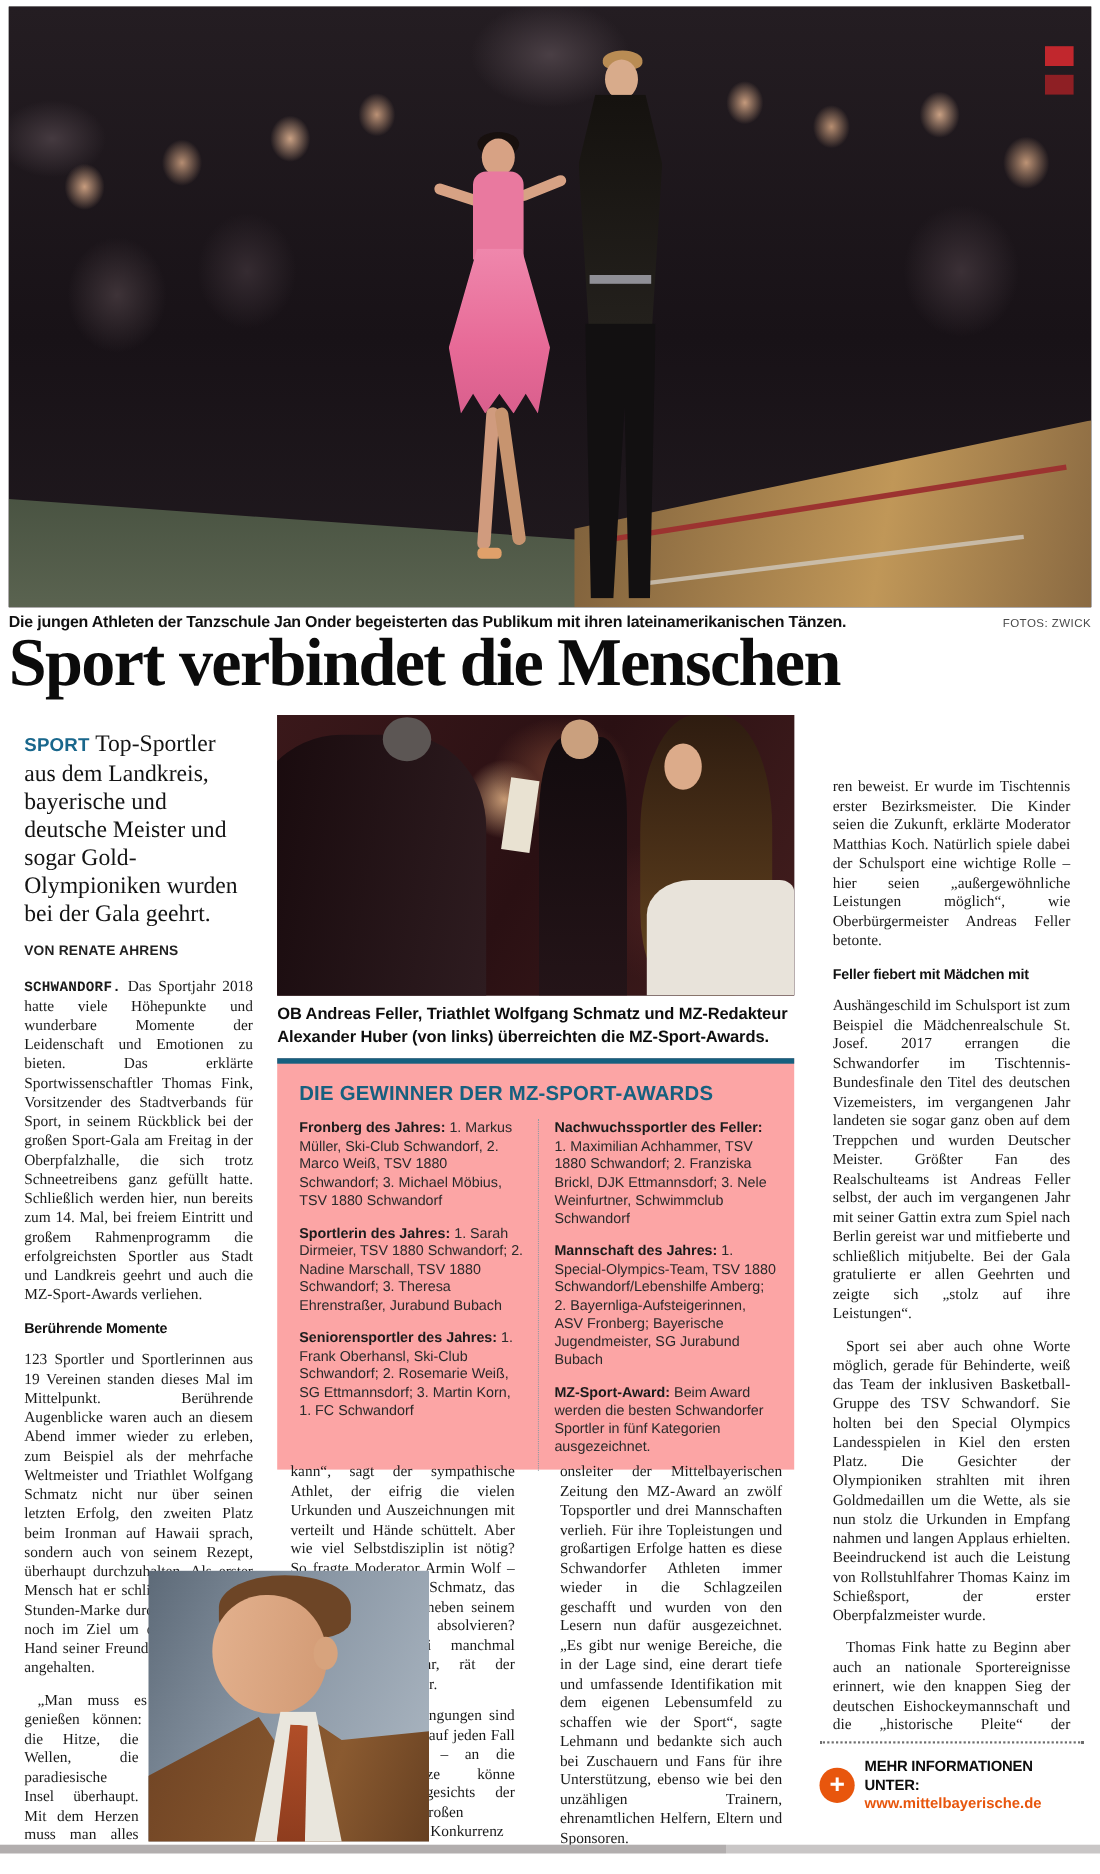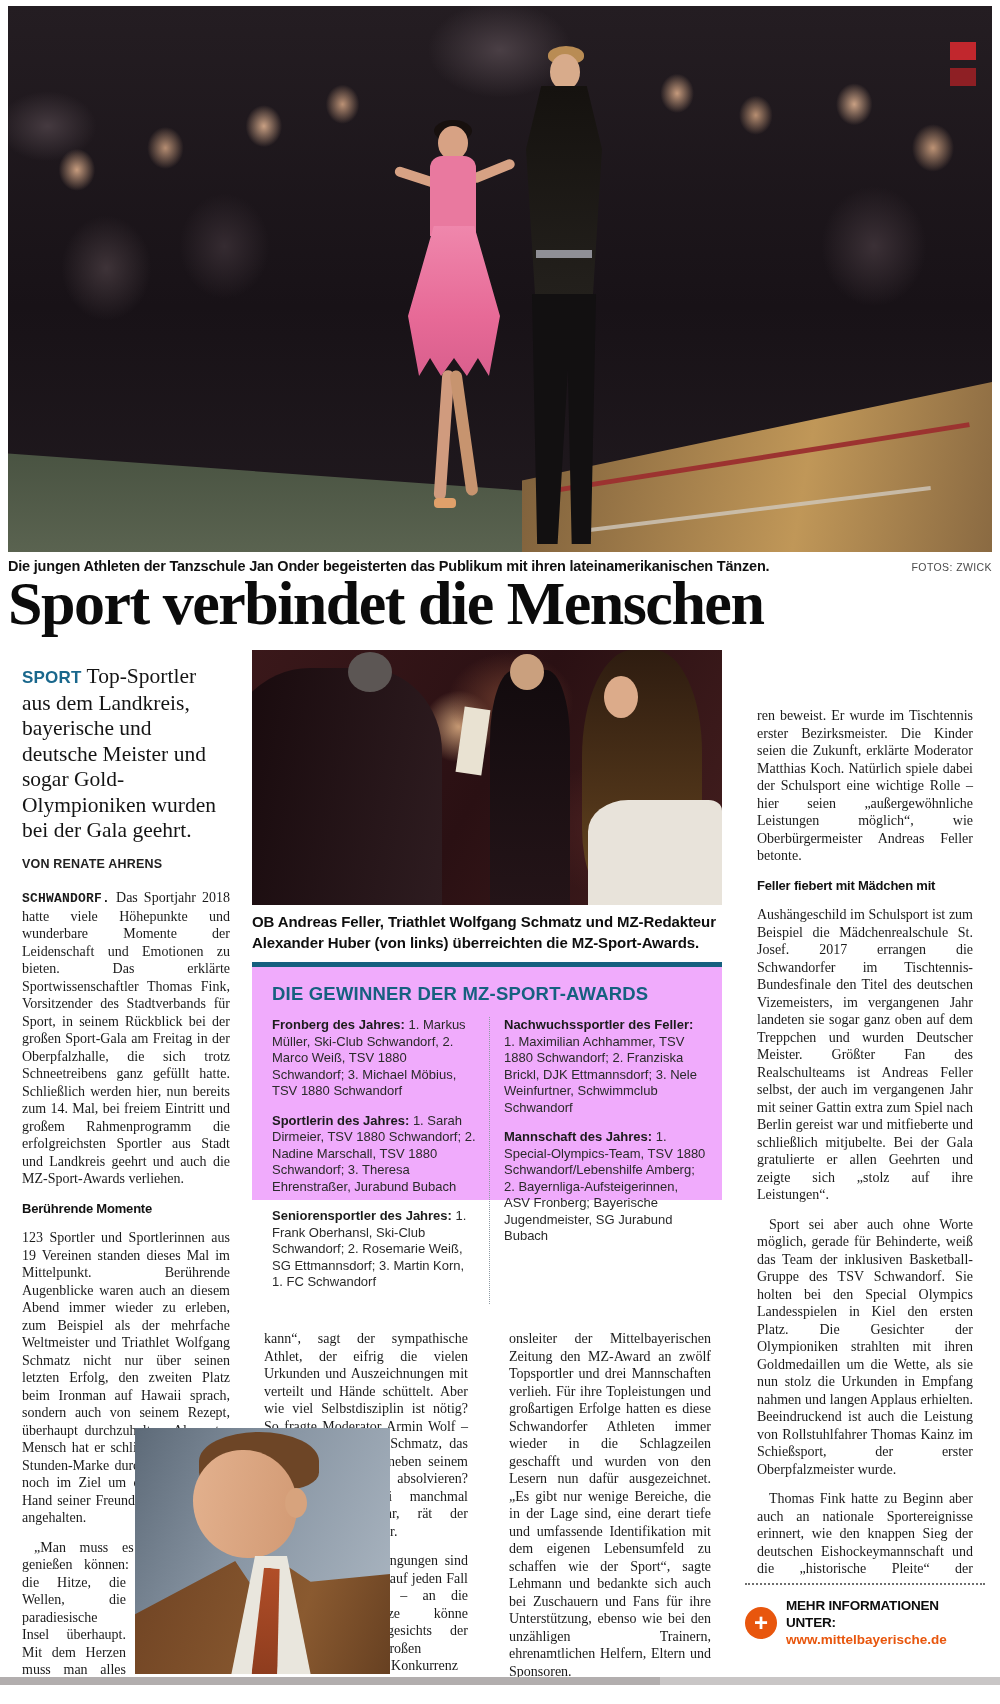--- a/index.html
+++ b/index.html
@@ -92,21 +92,21 @@
   .fl-right{float:right;width:104px;height:232px;
     shape-outside:polygon(34% 0,100% 0,100% 100%,0 100%,0 58%);shape-margin:6px;}
   .fl-left{float:left;width:142px;height:268px;
     shape-outside:polygon(0 0,12% 0,58% 55%,100% 100%,0 100%);shape-margin:7px;}
   .fink-caption{font-family:"Liberation Sans",sans-serif;font-weight:bold;font-size:16px;line-height:20.5px;
     text-align:left;margin-top:10px;color:#0d0d0d;}
   .fink-credit{font-family:"Liberation Sans",sans-serif;font-weight:normal;font-size:10.5px;color:#4a4a4a;letter-spacing:.3px;}
   .mid-caption{left:252px;top:911px;width:470px;font-family:"Liberation Sans",sans-serif;font-weight:bold;
     font-size:15px;line-height:21px;color:#0e0e0e;letter-spacing:-0.1px;}
   
-  .awards-box{left:252px;top:962px;width:470px;height:238px;background:#f0abfc;border-top:5px solid #16607f;box-sizing:border-box;padding:16px 16px 10px 20px;}
+  .awards-box{left:252px;top:962px;width:470px;height:374px;background:#fca5a5;border-top:5px solid #16607f;box-sizing:border-box;padding:16px 16px 10px 20px;}
   .awards-title{font-family:"Liberation Sans",sans-serif;font-weight:bold;font-size:18.5px;color:#16607f;letter-spacing:.2px;margin:0 0 12px 0;}
   .awards-cols{display:flex;}
   .awards-col{width:50%;box-sizing:border-box;}
   .awards-col.right{border-left:1px dotted #8e9aa2;padding-left:14px;}
   .awards-col.left{padding-right:12px;}
   .award{font-family:"Liberation Sans",sans-serif;font-size:13px;line-height:16.5px;color:#2a2a2a;margin:0 0 13px 0;}
   .award b{color:#1b1b1b;}
   
   .more-info{left:745px;top:1583px;width:240px;border-top:2px dotted #6e6e6e;padding-top:12px;display:flex;align-items:center;gap:9px;}
   .plus-circle{width:32px;height:32px;border-radius:50%;background:#e8560d;color:#fff;display:flex;align-items:center;justify-content:center;
@@ -178,20 +178,21 @@
   <p class="awards-title">DIE GEWINNER DER MZ-SPORT-AWARDS</p>
   <div class="awards-cols">
     <div class="awards-col left">
       <p class="award"><b>Fronberg des Jahres:</b><span> 1. Markus Müller, Ski-Club Schwandorf, 2. Marco Weiß, TSV 1880 Schwandorf; 3. Michael Möbius, TSV 1880 Schwandorf</span></p>
       <p class="award"><b>Sportlerin des Jahres:</b><span> 1. Sarah Dirmeier, TSV 1880 Schwandorf; 2. Nadine Marschall, TSV 1880 Schwandorf; 3. Theresa Ehrenstraßer, Jurabund Bubach</span></p>
       <p class="award"><b>Seniorensportler des Jahres:</b><span> 1. Frank Oberhansl, Ski-Club Schwandorf; 2. Rosemarie Weiß, SG Ettmannsdorf; 3. Martin Korn, 1. FC Schwandorf</span></p>
     </div>
     <div class="awards-col right">
       <p class="award"><b>Nachwuchssportler des Feller:</b><span> 1. Maximilian Achhammer, TSV 1880 Schwandorf; 2. Franziska Brickl, DJK Ettmannsdorf; 3. Nele Weinfurtner, Schwimmclub Schwandorf</span></p>
       <p class="award"><b>Mannschaft des Jahres:</b><span> 1. Special-Olympics-Team, TSV 1880 Schwandorf/Lebenshilfe Amberg; 2. Bayernliga-Aufsteigerinnen, ASV Fronberg; Bayerische Jugendmeister, SG Jurabund Bubach</span></p>
+      <p class="award"><b>MZ-Sport-Award:</b><span> Beim Award werden die besten Schwandorfer Sportler in fünf Kategorien ausgezeichnet.</span></p>
     </div>
   </div>
 </div>
 
 <div class="col" style="left:252px;top:1318px;width:228px;height:360px;overflow:hidden;">
   <p><span>kann“, sagt der sympathische Athlet, der eifrig die vielen Urkunden und Auszeichnungen mit verteilt und Hände schüttelt. Aber wie viel Selbstdisziplin ist nötig? So fragte Moderator Armin Wolf – und: Wie schafft es </span><span class="fl-left"></span><span>Schmatz, das lange Training neben seinem Beruf zu absolvieren? Weniger sei manchmal sogar mehr, rät der Weltmeister.</span></p>
   <p class="ind">Anstrengungen sind jedoch auf jeden Fall nötig – an die Spitze könne angesichts der großen Konkurrenz nur gelangen, wer in der Lage sei, sich für den Erfolg zu quälen und viele Entbehrungen auf sich zu nehmen, betonte Gunther Lehmann, der als Redakti-</p>
 </div>
 
 <div class="col" style="left:497px;top:1318px;width:226px;height:360px;overflow:hidden;">

